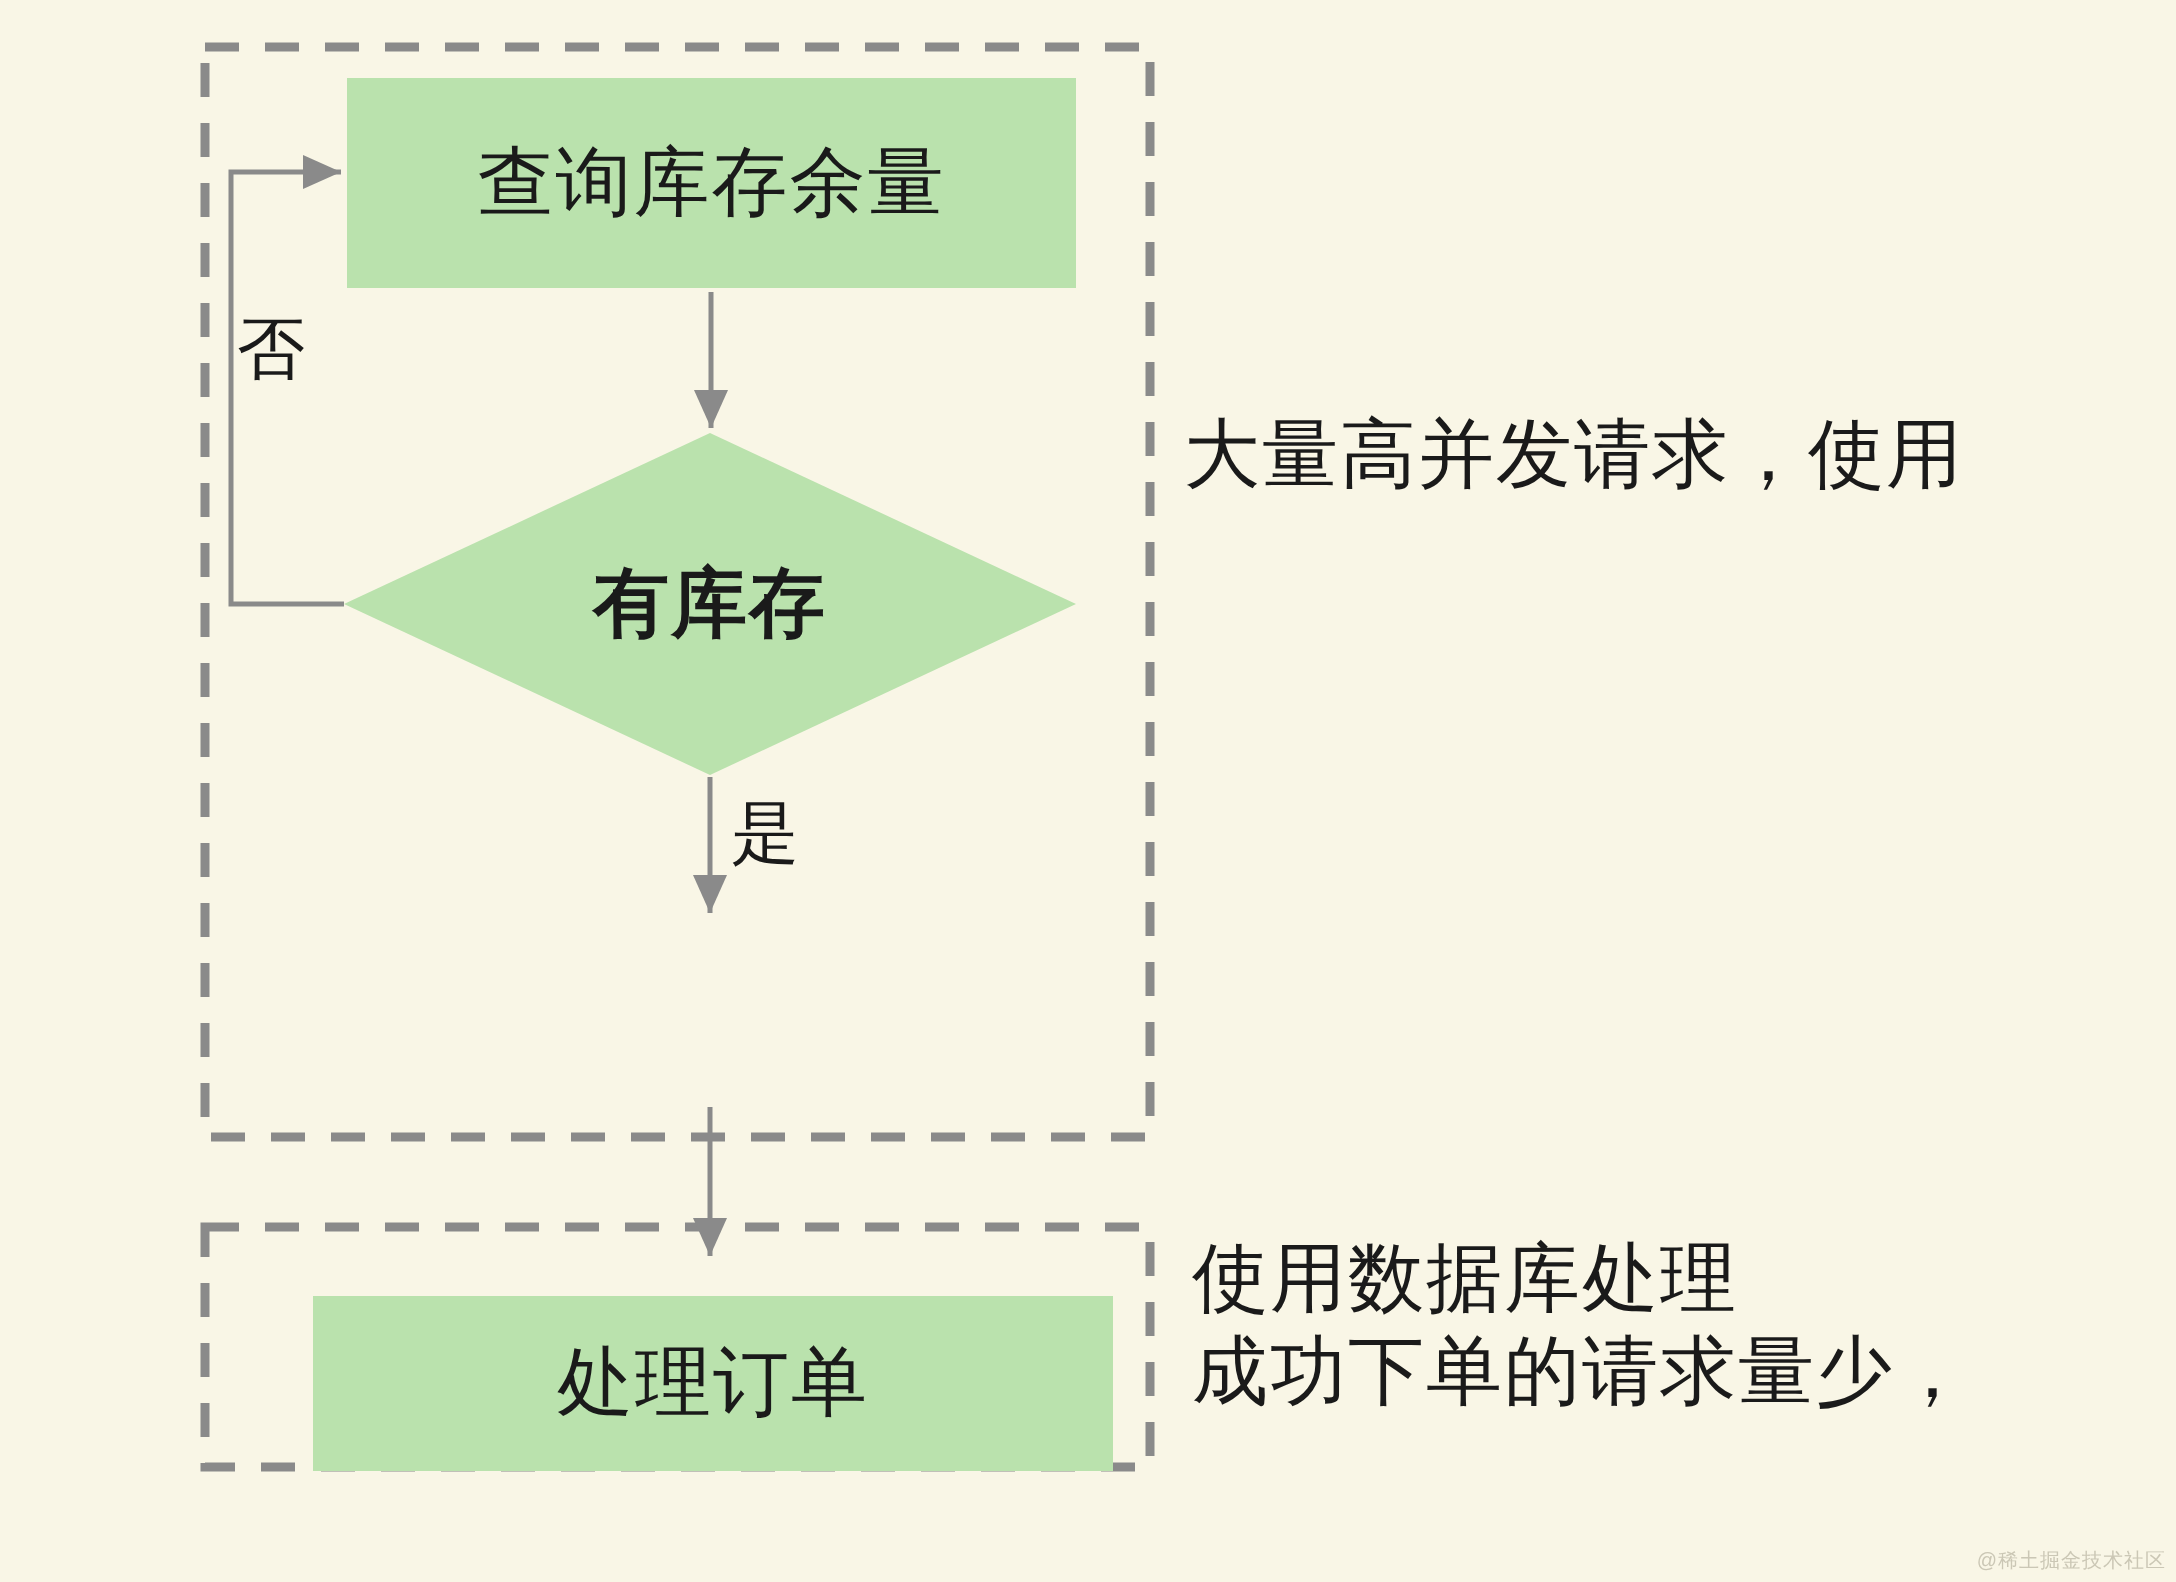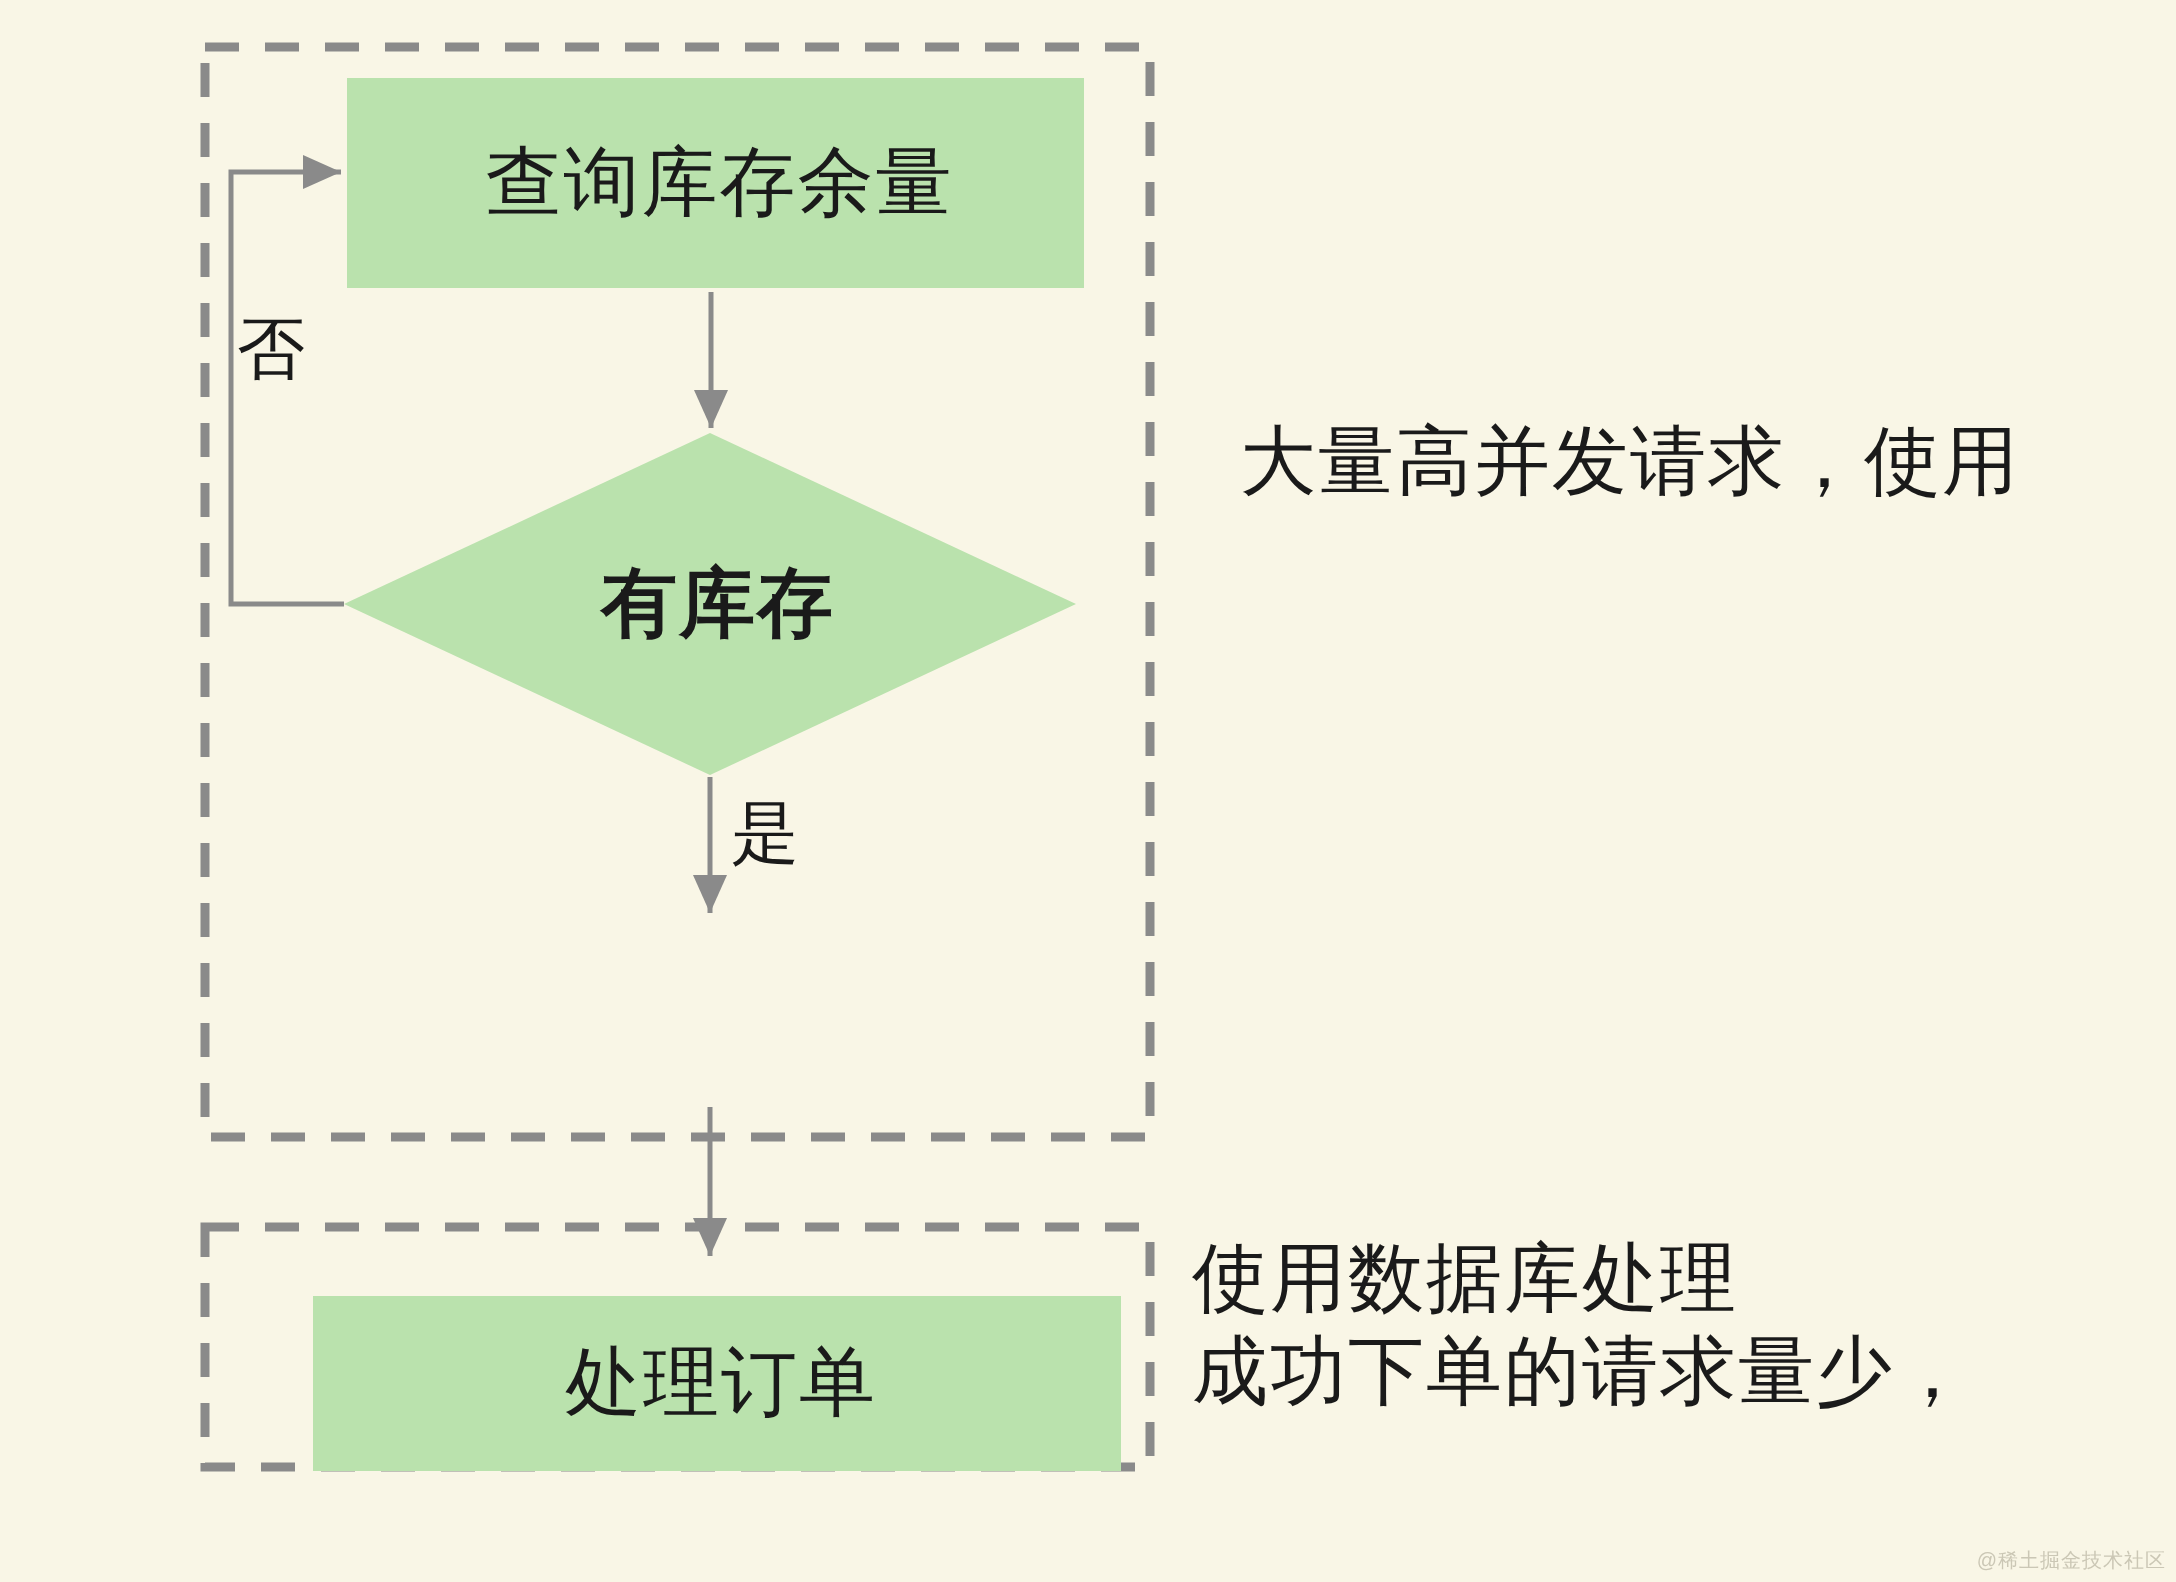--- a/index.html
+++ b/index.html
@@ -35,21 +35,20 @@
   .node{
     position:absolute;
     display:flex;
     align-items:center;
     justify-content:center;
     color:var(--text-color);
     font-size:76px;
     letter-spacing:2px;
     text-align:center;
     white-space:nowrap;
-    padding-left:8px;
   }
   .node.green{background:var(--node-fill);}
   .node.transparent{background:transparent;font-weight:bold;}
   .branch-label{
     position:absolute;
     display:flex;
     align-items:center;
     justify-content:center;
     color:var(--text-color);
     font-size:68px;
@@ -108,21 +107,21 @@
 
 
   <div class="node green" style="left:313px;top:1296px;width:800px;height:175px;">
     <span>处理订单</span>
   </div>
 
   <div class="branch-label" style="left:211px;top:289px;width:120px;height:120px;">否</div>
 
   <div class="branch-label" style="left:705px;top:773px;width:120px;height:120px;">是</div>
 
-  <div class="annotation" style="left:1240px;top:414px;">
+  <div class="annotation" style="left:1184px;top:414px;font-family:Liberation Mono, monospace;">
     <span>大量高并发请求，使用</span>
   </div>
 
   <div class="annotation" style="left:1192px;top:1231px;">
     <span>使用数据库处理</span>
     <span>成功下单的请求量少，</span>
   </div>
 
   <div class="watermark">@稀土掘金技术社区</div>
 

